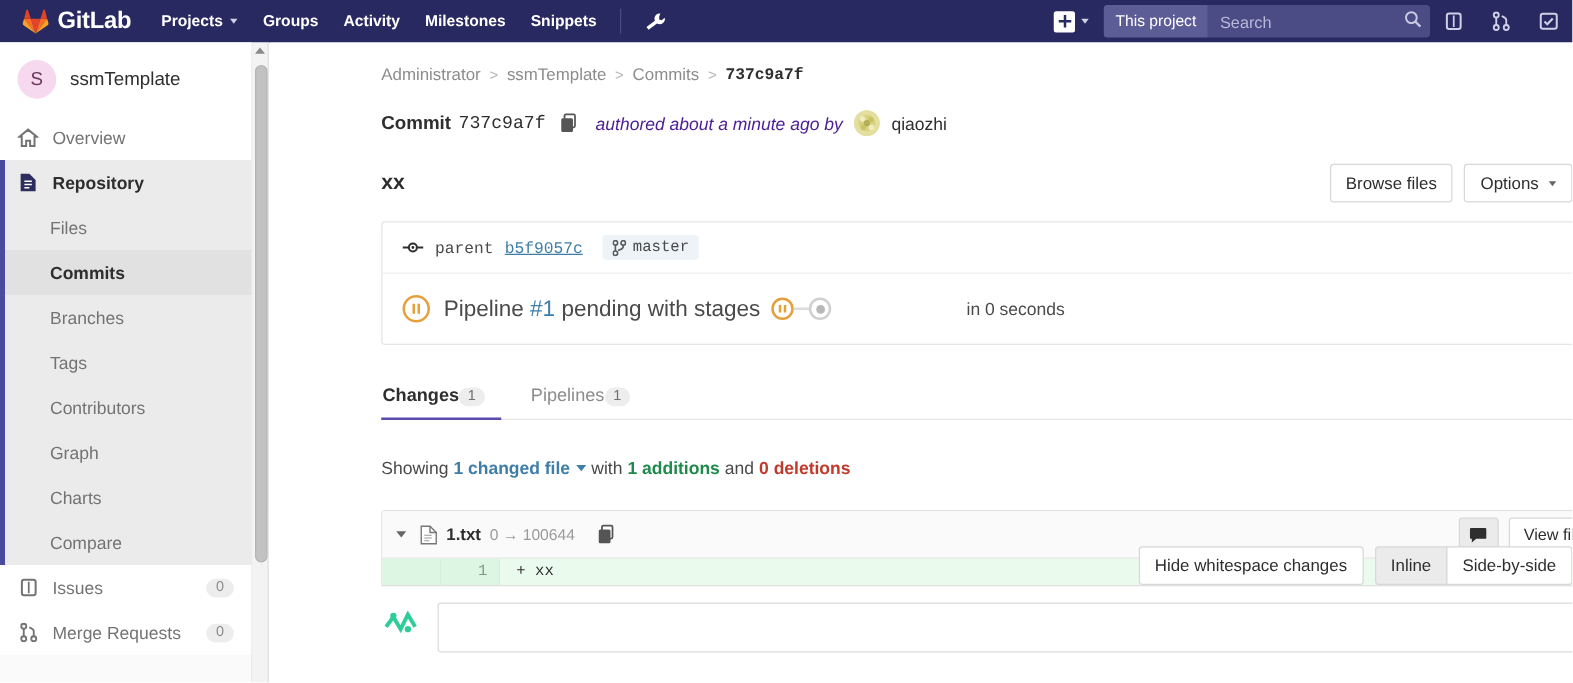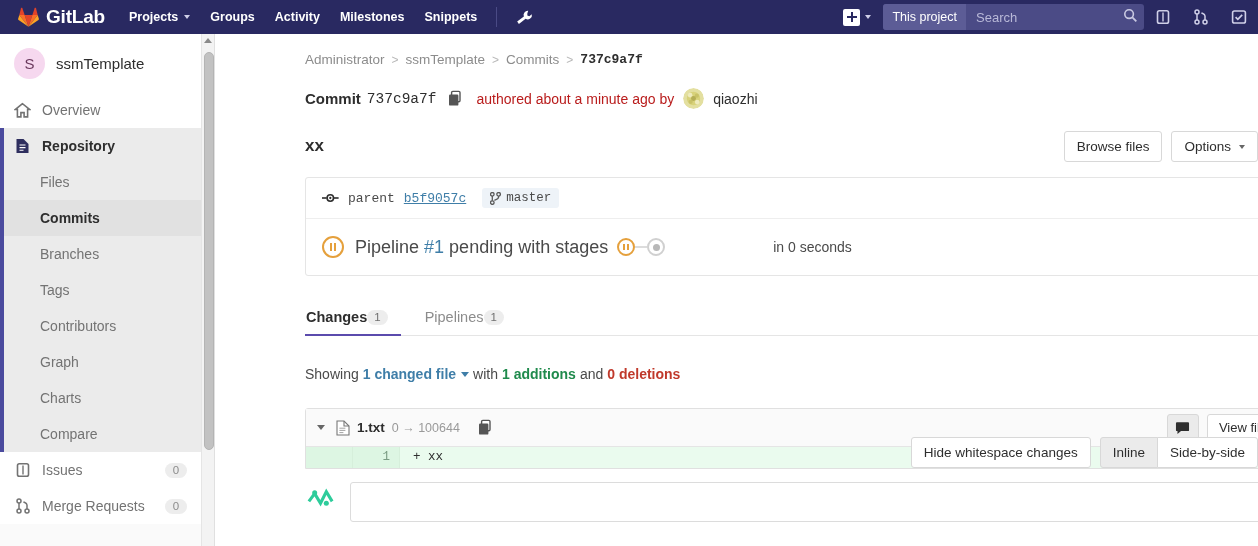--- a/index.html
+++ b/index.html
@@ -181,21 +181,21 @@
     padding: 21px 0 0 89px; gap: 0;
   }
   .ch-label { font-weight: bold; font-size: 15px; color: #2e2e2e; }
   .ch-sha {
     font-family: "Liberation Mono", monospace; font-size: 14.5px;
     color: #2e2e2e; margin-left: 6px;
   }
   .copy-btn {
     margin-left: 11px; cursor: pointer; display: flex; align-items: center;
   }
-  .ch-authored { margin-left: 13px; font-size: 14px; color: #b91c1c; }
+  .ch-authored { margin-left: 13px; font-size: 14px; color: #4c1d95; font-style: italic; }
   .author-avatar {
     width: 21px; height: 21px; border-radius: 50%;
     margin-left: 9px; flex: none; display: block;
   }
   .author-name { margin-left: 9px; font-size: 14px; color: #2e2e2e; cursor: pointer; }
 
   .head-actions {
     position: absolute; right: 0px; top: 97px;
     display: flex; gap: 9px;
   }

